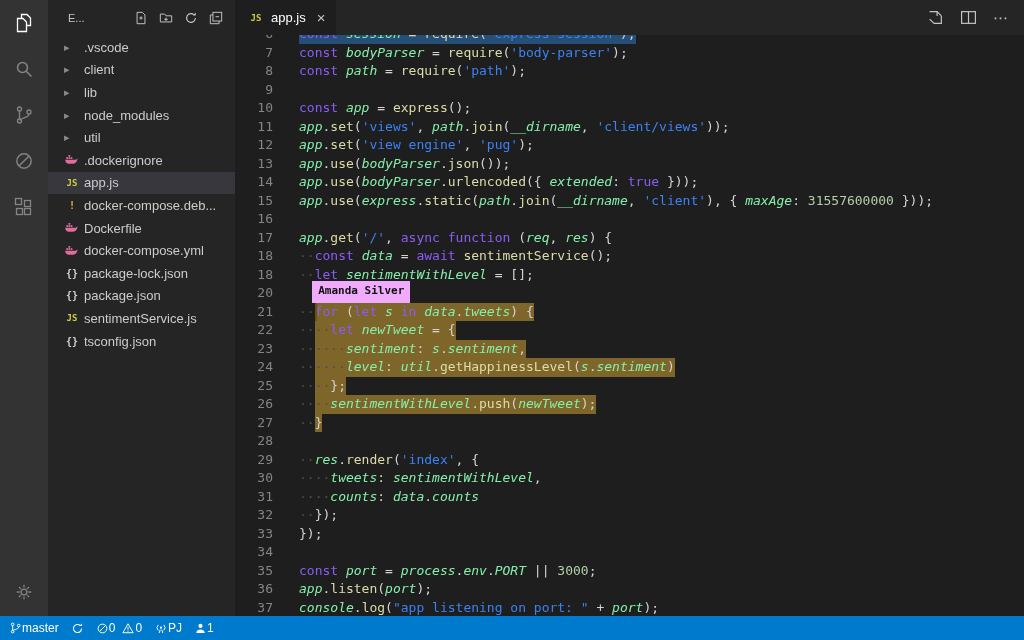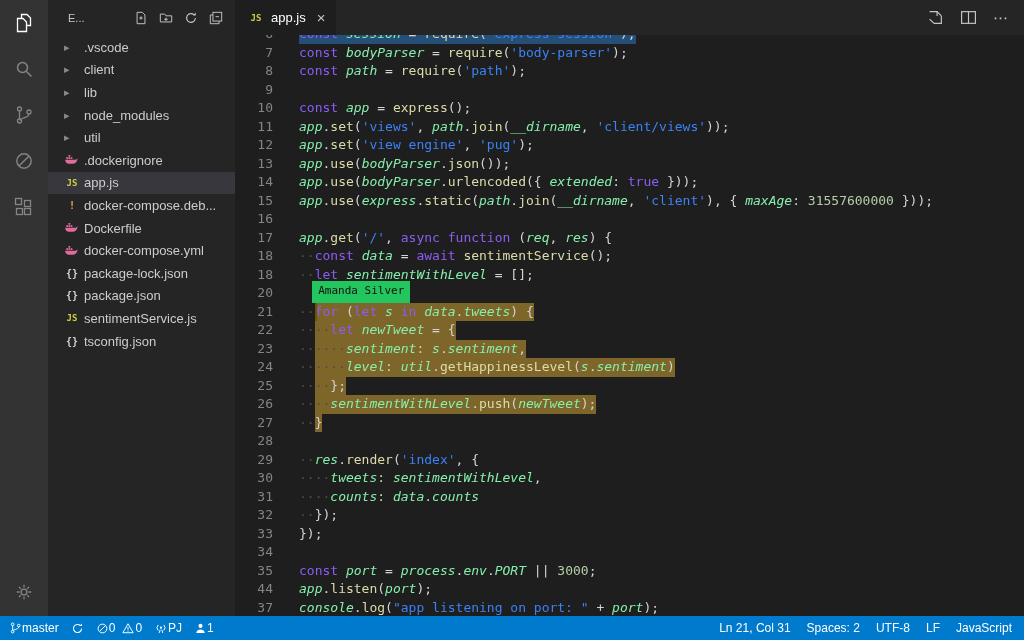--- a/index.html
+++ b/index.html
@@ -48,22 +48,22 @@
   .tokens { position:relative; z-index:1; display:inline-block; }
   .hl { position:absolute; top:0; height:18.5px; background:rgba(221,172,51,0.5); z-index:0; }
   .hl.blue { background:#264f78; }
   .tk-k { color:#8b5cf6; }
   .tk-s { color:#3b82f6; }
   .tk-f { color:#dcdcaa;text-align:center; }
   .tk-v { color:#86efac;font-style:italic; }
   .tk-n { color:#b5cea8; }
   .tk-p { color:#d4d4d4; }
   .tk-w { color:#4e4e4e; }
-  .collab-tag { position:absolute; bottom:100%; background:#22c55e; color:#111111;
-                font-size:11px; font-weight:normal; padding:1px 6px 2px; white-space:nowrap; z-index:3; }
+  .collab-tag { position:absolute; bottom:100%; background:#f0abfc; color:#111111;
+                font-size:11px; font-weight:bold; padding:1px 6px 2px; white-space:nowrap; z-index:3; }
   .collab-caret { position:absolute; top:0; width:2px; height:18.5px; background:#6b5300; z-index:2; }
 
   
   .statusbar { height:24px; flex:none; background:#007acc; color:#ffffff; display:flex; align-items:center;
                font-size:12px; padding:0 12px 0 9px; }
   .sb-item { display:flex; align-items:center; margin-right:12px; white-space:nowrap; }
   .sb-right { margin-left:auto; display:flex; align-items:center; }
   .sb-right .sb-item { margin-right:0; margin-left:16px; }
   svg { display:block; }
 </style>
@@ -313,21 +313,21 @@
             <div class="code-line"><span class="ln">26</span><span class="code-text"><span class="hl" style="left: 2ch; width: 36ch;"></span><span class="tokens"><span class="tk-w">····</span><span class="tk-v">sentimentWithLevel</span><span class="tk-p">.</span><span class="tk-f">push</span><span class="tk-p">(</span><span class="tk-v">newTweet</span><span class="tk-p">);</span></span></span></div>
             <div class="code-line"><span class="ln">27</span><span class="code-text"><span class="hl" style="left: 2ch; width: 1ch;"></span><span class="tokens"><span class="tk-w">··</span><span class="tk-p">}</span></span></span></div>
             <div class="code-line"><span class="ln">28</span><span class="code-text"><span class="tokens"></span></span></div>
             <div class="code-line"><span class="ln">29</span><span class="code-text"><span class="tokens"><span class="tk-w">··</span><span class="tk-v">res</span><span class="tk-p">.</span><span class="tk-f">render</span><span class="tk-p">(</span><span class="tk-s">'index'</span><span class="tk-p">, {</span></span></span></div>
             <div class="code-line"><span class="ln">30</span><span class="code-text"><span class="tokens"><span class="tk-w">····</span><span class="tk-v">tweets</span><span class="tk-p">: </span><span class="tk-v">sentimentWithLevel</span><span class="tk-p">,</span></span></span></div>
             <div class="code-line"><span class="ln">31</span><span class="code-text"><span class="tokens"><span class="tk-w">····</span><span class="tk-v">counts</span><span class="tk-p">: </span><span class="tk-v">data</span><span class="tk-p">.</span><span class="tk-v">counts</span></span></span></div>
             <div class="code-line"><span class="ln">32</span><span class="code-text"><span class="tokens"><span class="tk-w">··</span><span class="tk-p">});</span></span></span></div>
             <div class="code-line"><span class="ln">33</span><span class="code-text"><span class="tokens"><span class="tk-p">});</span></span></span></div>
             <div class="code-line"><span class="ln">34</span><span class="code-text"><span class="tokens"></span></span></div>
             <div class="code-line"><span class="ln">35</span><span class="code-text"><span class="tokens"><span class="tk-k">const</span><span class="tk-p"> </span><span class="tk-v">port</span><span class="tk-p"> = </span><span class="tk-v">process</span><span class="tk-p">.</span><span class="tk-v">env</span><span class="tk-p">.</span><span class="tk-v">PORT</span><span class="tk-p"> || </span><span class="tk-n">3000</span><span class="tk-p">;</span></span></span></div>
-            <div class="code-line"><span class="ln">44</span><span class="code-text"><span class="tokens"><span class="tk-v">app</span><span class="tk-p">.</span><span class="tk-f">listen</span><span class="tk-p">(</span><span class="tk-v">port</span><span class="tk-p">);</span></span></span></div>
+            <div class="code-line"><span class="ln">36</span><span class="code-text"><span class="tokens"><span class="tk-v">app</span><span class="tk-p">.</span><span class="tk-f">listen</span><span class="tk-p">(</span><span class="tk-v">port</span><span class="tk-p">);</span></span></span></div>
             <div class="code-line"><span class="ln">37</span><span class="code-text"><span class="tokens"><span class="tk-v">console</span><span class="tk-p">.</span><span class="tk-f">log</span><span class="tk-p">(</span><span class="tk-s">"app listening on port: "</span><span class="tk-p"> + </span><span class="tk-v">port</span><span class="tk-p">);</span></span></span></div>
           </div>
       </div>
     </section>
   </div>
 
   <footer class="statusbar">
     <span class="sb-item">
       <span>
         <svg width="13" height="14" viewBox="0 0 16 16" fill="none" stroke="currentColor" stroke-width="1.2">
@@ -377,21 +377,14 @@
     <span class="sb-item">
       <span>
         <svg width="13" height="13" viewBox="0 0 16 16" fill="currentColor">
           <circle cx="8" cy="4.8" r="2.5"></circle>
             <path d="M2.8 13.5c0-3 2.3-4.4 5.2-4.4s5.2 1.4 5.2 4.4z"></path>
         </svg>
       </span>
       <span>1</span>
     </span>
 
-    <span class="sb-right">
-      <span class="sb-item">Ln 21, Col 31</span>
-      <span class="sb-item">Spaces: 2</span>
-      <span class="sb-item">UTF-8</span>
-      <span class="sb-item">LF</span>
-      <span class="sb-item">JavaScript</span>
-    </span>
   </footer>
 </div>
 
 </body></html>

